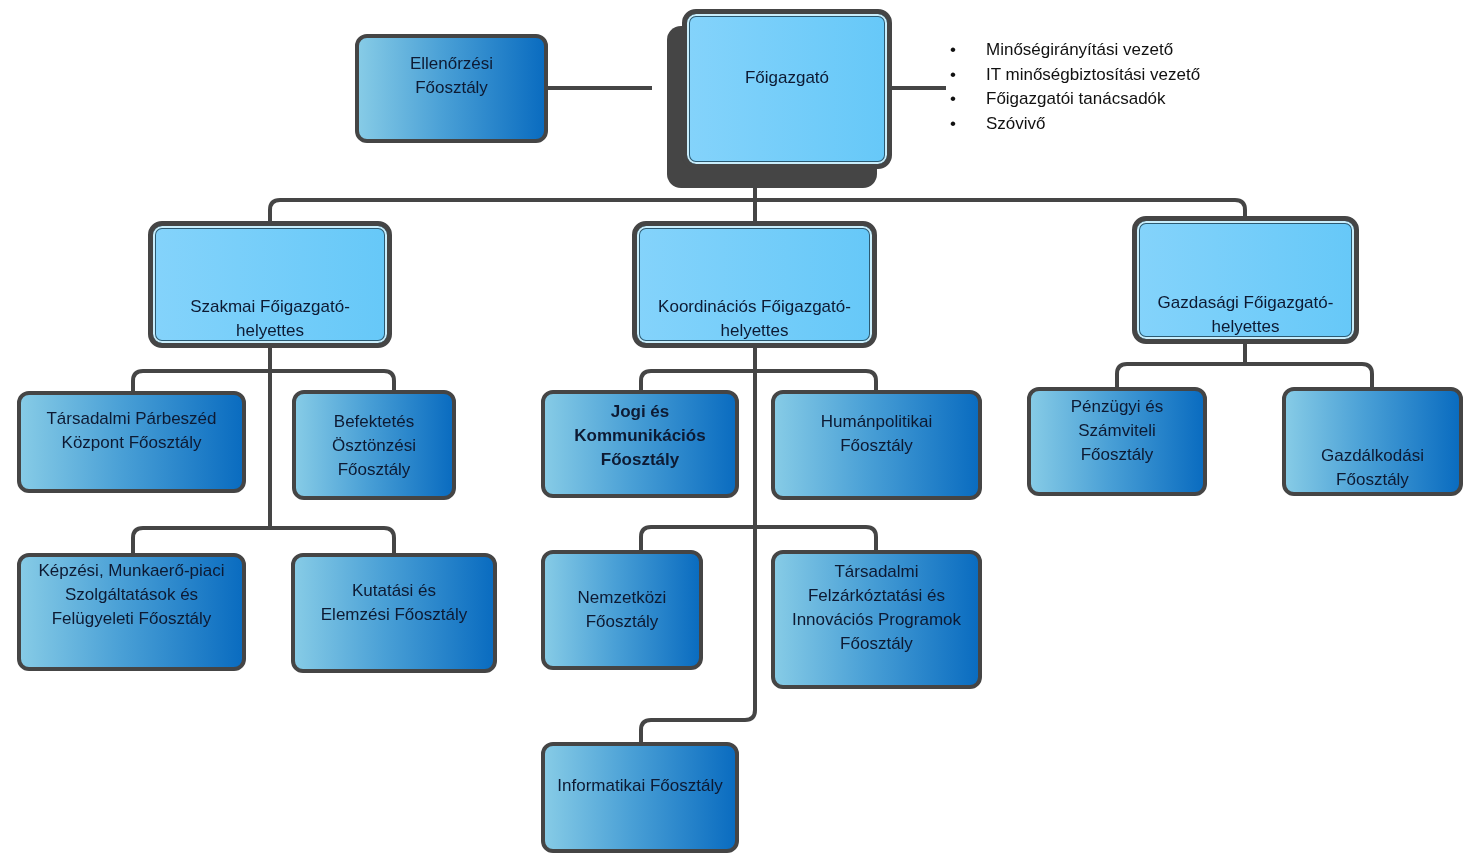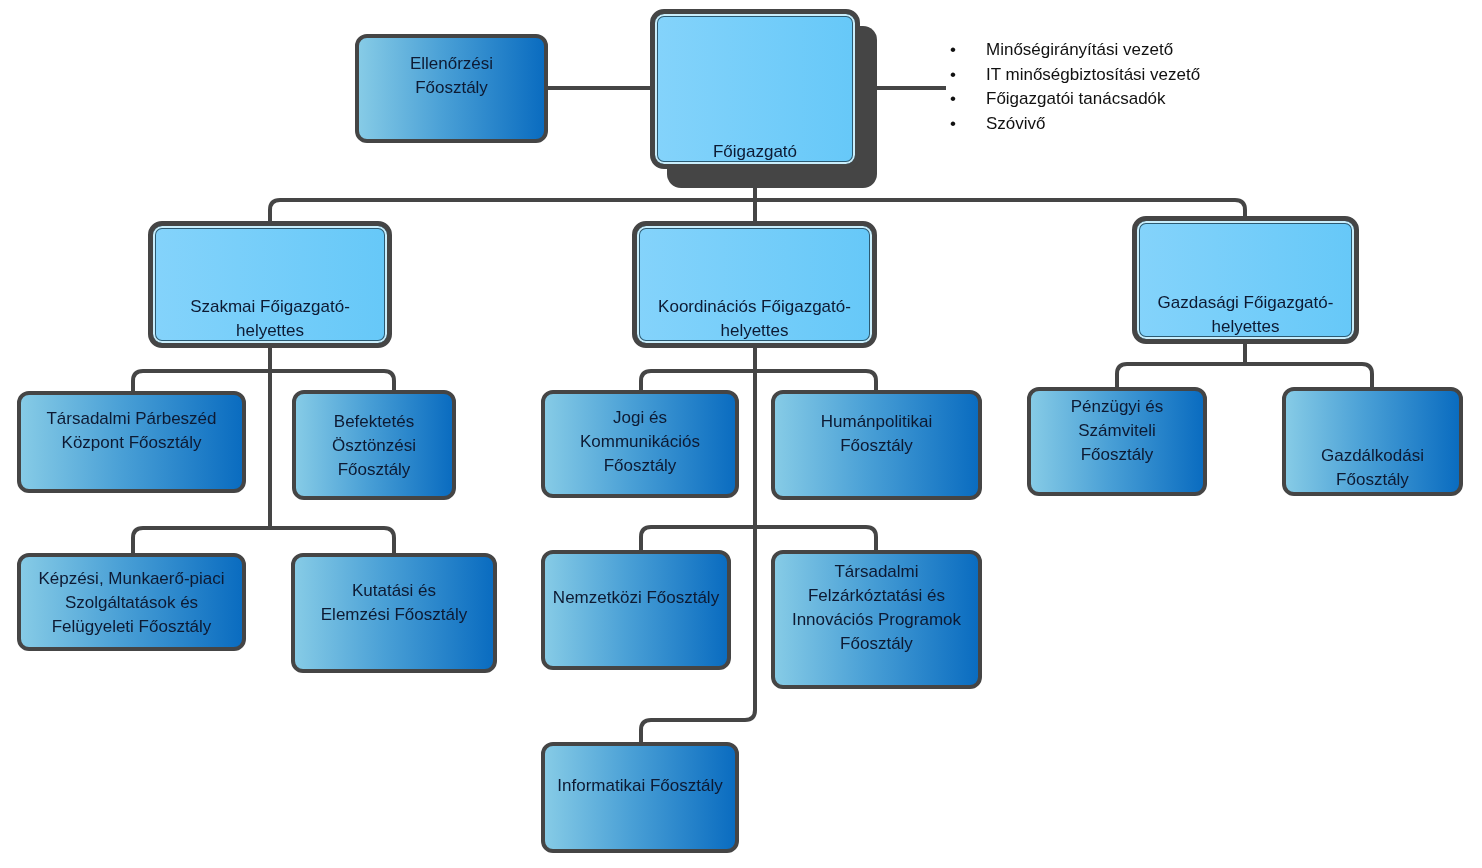--- a/index.html
+++ b/index.html
@@ -13,21 +13,21 @@
           background:linear-gradient(to right, #86cbe6 0%, #4aa0d6 45%, #0a6cc0 100%);
           align-items:flex-start; padding-top:18px; }
   .deputy { border:5px solid #454545; border-radius:14px;
             background:linear-gradient(to right, #84d3fb, #66c8f8);
             box-shadow: inset 0 0 0 2px #c9eefc, inset 0 0 0 3px #2b5a72;
             align-items:flex-end; padding-top:24px; }
   .main-shadow { position:absolute; background:#454545; border-radius:14px; }
   .main { border:5px solid #454545; border-radius:14px;
           background:linear-gradient(to right, #84d3fb, #66c8f8);
           box-shadow: inset 0 0 0 2px #c9eefc, inset 0 0 0 3px #2b5a72;
-          align-items:flex-end; padding-top:52px; }
+          align-items:flex-start; padding-top:52px;margin-left:32px; }
   .bullets { position:absolute; left:946px; top:38px; margin:0; padding:0; list-style:none;
              font-size:17px; line-height:24.5px; color:#111; }
   .bullets li { position:relative; padding-left:40px; }
   .bullets li .dot { position:absolute; left:4px; top:0; }
 </style>
 </head>
 <body>
 
 <svg id="connectors" width="1482" height="868">
   <g fill="none" stroke="#454545" stroke-width="4" stroke-linejoin="round">
@@ -76,40 +76,40 @@
 </div>
 
 <div class="box dept" style="left:17px;top:391px;width:229px;height:102px;padding-top:12px;">
   <span>Társadalmi Párbeszéd
 Központ Főosztály</span>
 </div>
 <div class="box dept" style="left:292px;top:390px;width:164px;height:110px;padding-top:16px;">
   <span>Befektetés Ösztönzési
 Főosztály</span>
 </div>
-<div class="box dept" style="left:17px;top:553px;width:229px;height:98px;padding-top:10px;">
+<div class="box dept" style="left:17px;top:553px;width:229px;height:118px;padding-top:2px;">
   <span>Képzési, Munkaerő-piaci
 Szolgáltatások és
 Felügyeleti Főosztály</span>
 </div>
 <div class="box dept" style="left:291px;top:553px;width:206px;height:120px;padding-top:22px;">
   <span>Kutatási és
 Elemzési Főosztály</span>
 </div>
 
-<div class="box dept" style="left:541px;top:390px;width:198px;height:108px;padding-top:12px;">
+<div class="box dept" style="left:541px;top:390px;width:198px;height:108px;padding-top:6px;font-weight:bold;">
   <span>Jogi és
 Kommunikációs
 Főosztály</span>
 </div>
 <div class="box dept" style="left:771px;top:390px;width:211px;height:110px;padding-top:16px;">
   <span>Humánpolitikai
 Főosztály</span>
 </div>
-<div class="box dept" style="left:541px;top:550px;width:190px;height:120px;padding-top:32px;">
+<div class="box dept" style="left:541px;top:550px;width:162px;height:120px;padding-top:32px;">
   <span>Nemzetközi Főosztály</span>
 </div>
 <div class="box dept" style="left:771px;top:550px;width:211px;height:139px;padding-top:6px;">
   <span>Társadalmi
 Felzárkóztatási és
 Innovációs Programok
 Főosztály</span>
 </div>
 <div class="box dept" style="left:541px;top:742px;width:198px;height:111px;padding-top:28px;">
   <span>Informatikai Főosztály</span>

